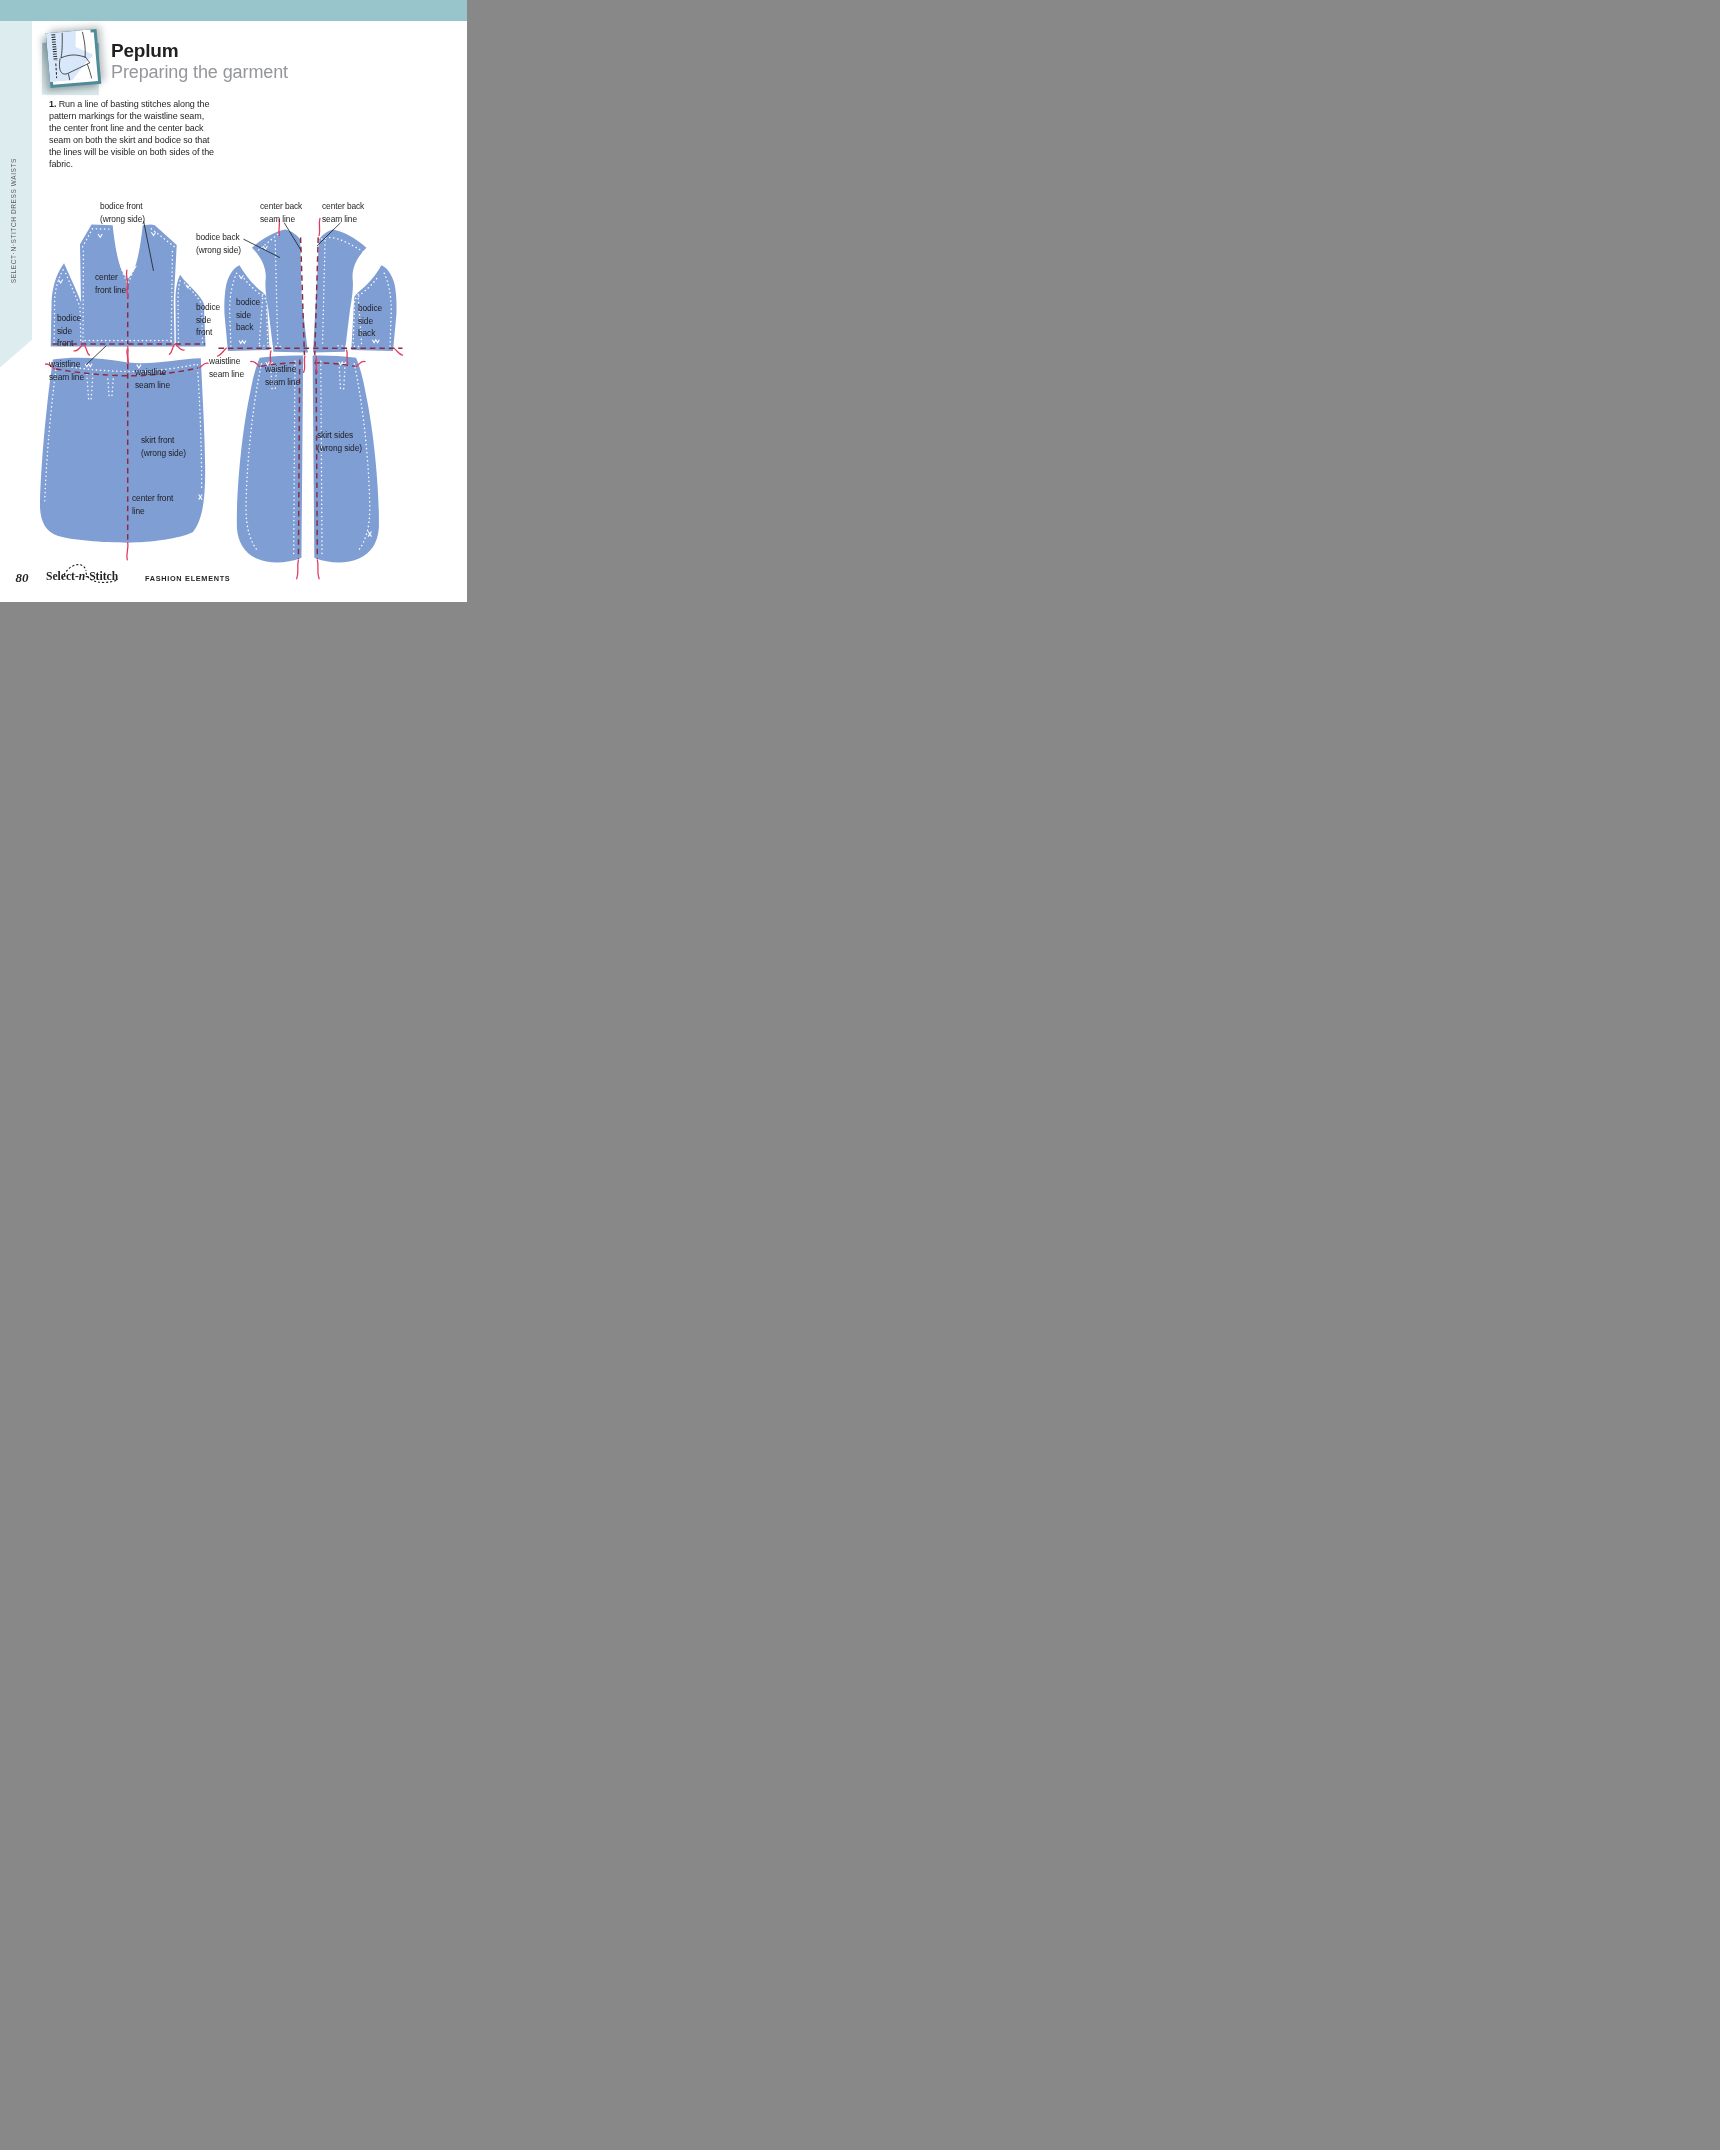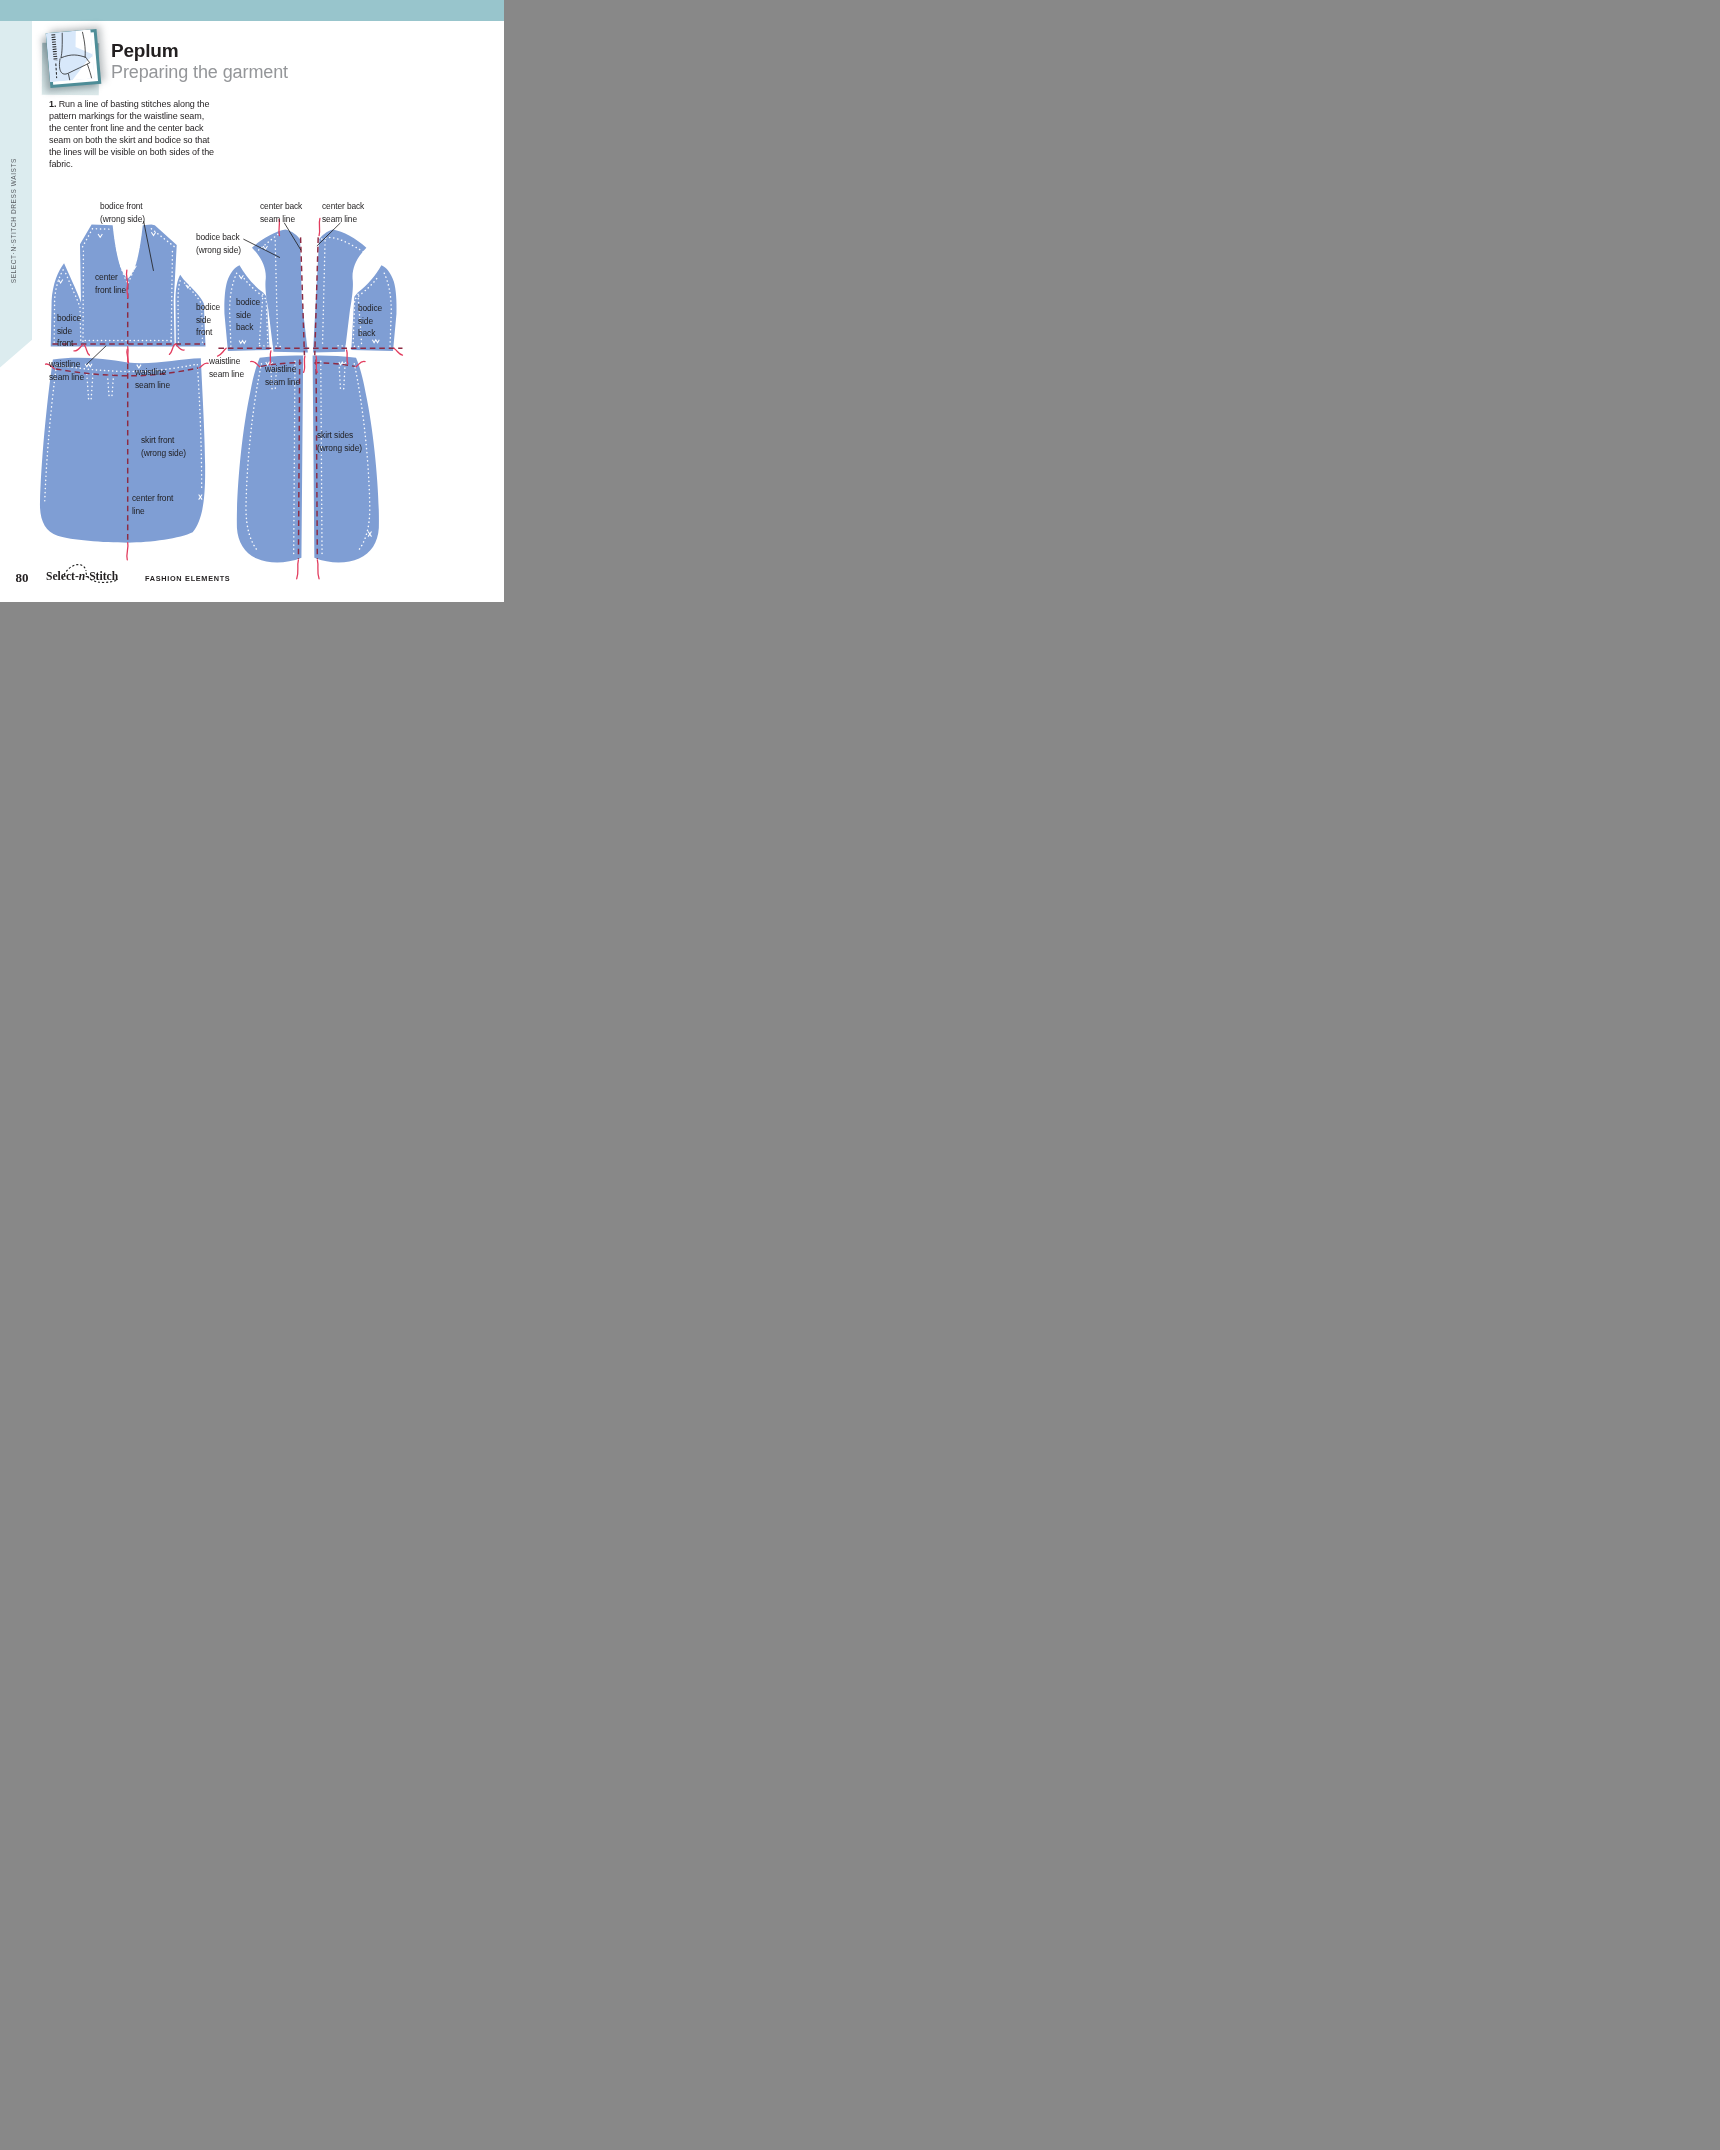--- a/index.html
+++ b/index.html
@@ -1,17 +1,17 @@
 <!DOCTYPE html>
 <html style="font-size:6.9px"><head>
 <meta charset="utf-8">
 <style>
   html,body{margin:0;padding:0;background:#888;}
   #page{position:relative;width:467px;height:602px;background:#ffffff;overflow:hidden;
-        font-family:"Liberation Sans",sans-serif;padding-left:37px;}
+        font-family:"Liberation Sans",sans-serif;}
   
   .topband{position:absolute;left:0;top:0;width:100%;height:20.6px;}
   
   .sidebar{position:absolute;left:0;top:20.6px;width:32px;height:347px;
            clip-path:polygon(0 0,100% 0,100% 92%,0 100%);}
   .sidebar-text{position:absolute;left:10.3px;top:158px;
       writing-mode:vertical-rl;transform:rotate(180deg);
       font-size:6.5px;letter-spacing:0.6px;color:#5a5e63;white-space:nowrap;}
   
   .thumb-backing{position:absolute;left:42px;top:43px;width:57px;height:52px;
@@ -25,21 +25,21 @@
   .title{position:absolute;left:111px;top:40px;font-size:19px;font-weight:bold;color:#221f20;letter-spacing:-0.2px;}
   .subtitle{position:absolute;left:111px;top:62px;font-size:18px;color:#949699;letter-spacing:-0.1px;}
   
   .step{position:absolute;left:49px;top:98px;width:165px;font-size:9px;line-height:12px;
         color:#221f20;letter-spacing:-0.1px;}
   .step b{font-weight:bold;}
   
   .dlabel{position:absolute;color:#1f1d1e;font-size:8.4px;line-height:12.5px;letter-spacing:-0.1px;white-space:nowrap;}
   
   .pageno{position:absolute;left:15.5px;top:570px;font-family:"Liberation Serif",serif;
-          font-size:13px;font-weight:bold;color:#221f20;}
+          font-size:13px;font-weight:bold;color:#221f20;font-style:italic;}
   .logo{position:absolute;left:46px;top:570px;font-family:"Liberation Serif",serif;
         font-size:11.6px;font-weight:bold;color:#221f20;white-space:nowrap;}
   .logo .script-n{font-style:italic;font-family:"Liberation Serif",serif;}
   .logo-suffix{position:absolute;left:129px;top:574px;font-size:7.3px;font-weight:bold;
         letter-spacing:0.7px;color:#221f20;white-space:nowrap;margin-left:16px;}
   svg{position:absolute;left:0;top:0;}
 </style>
 </head>
 <body>
 

